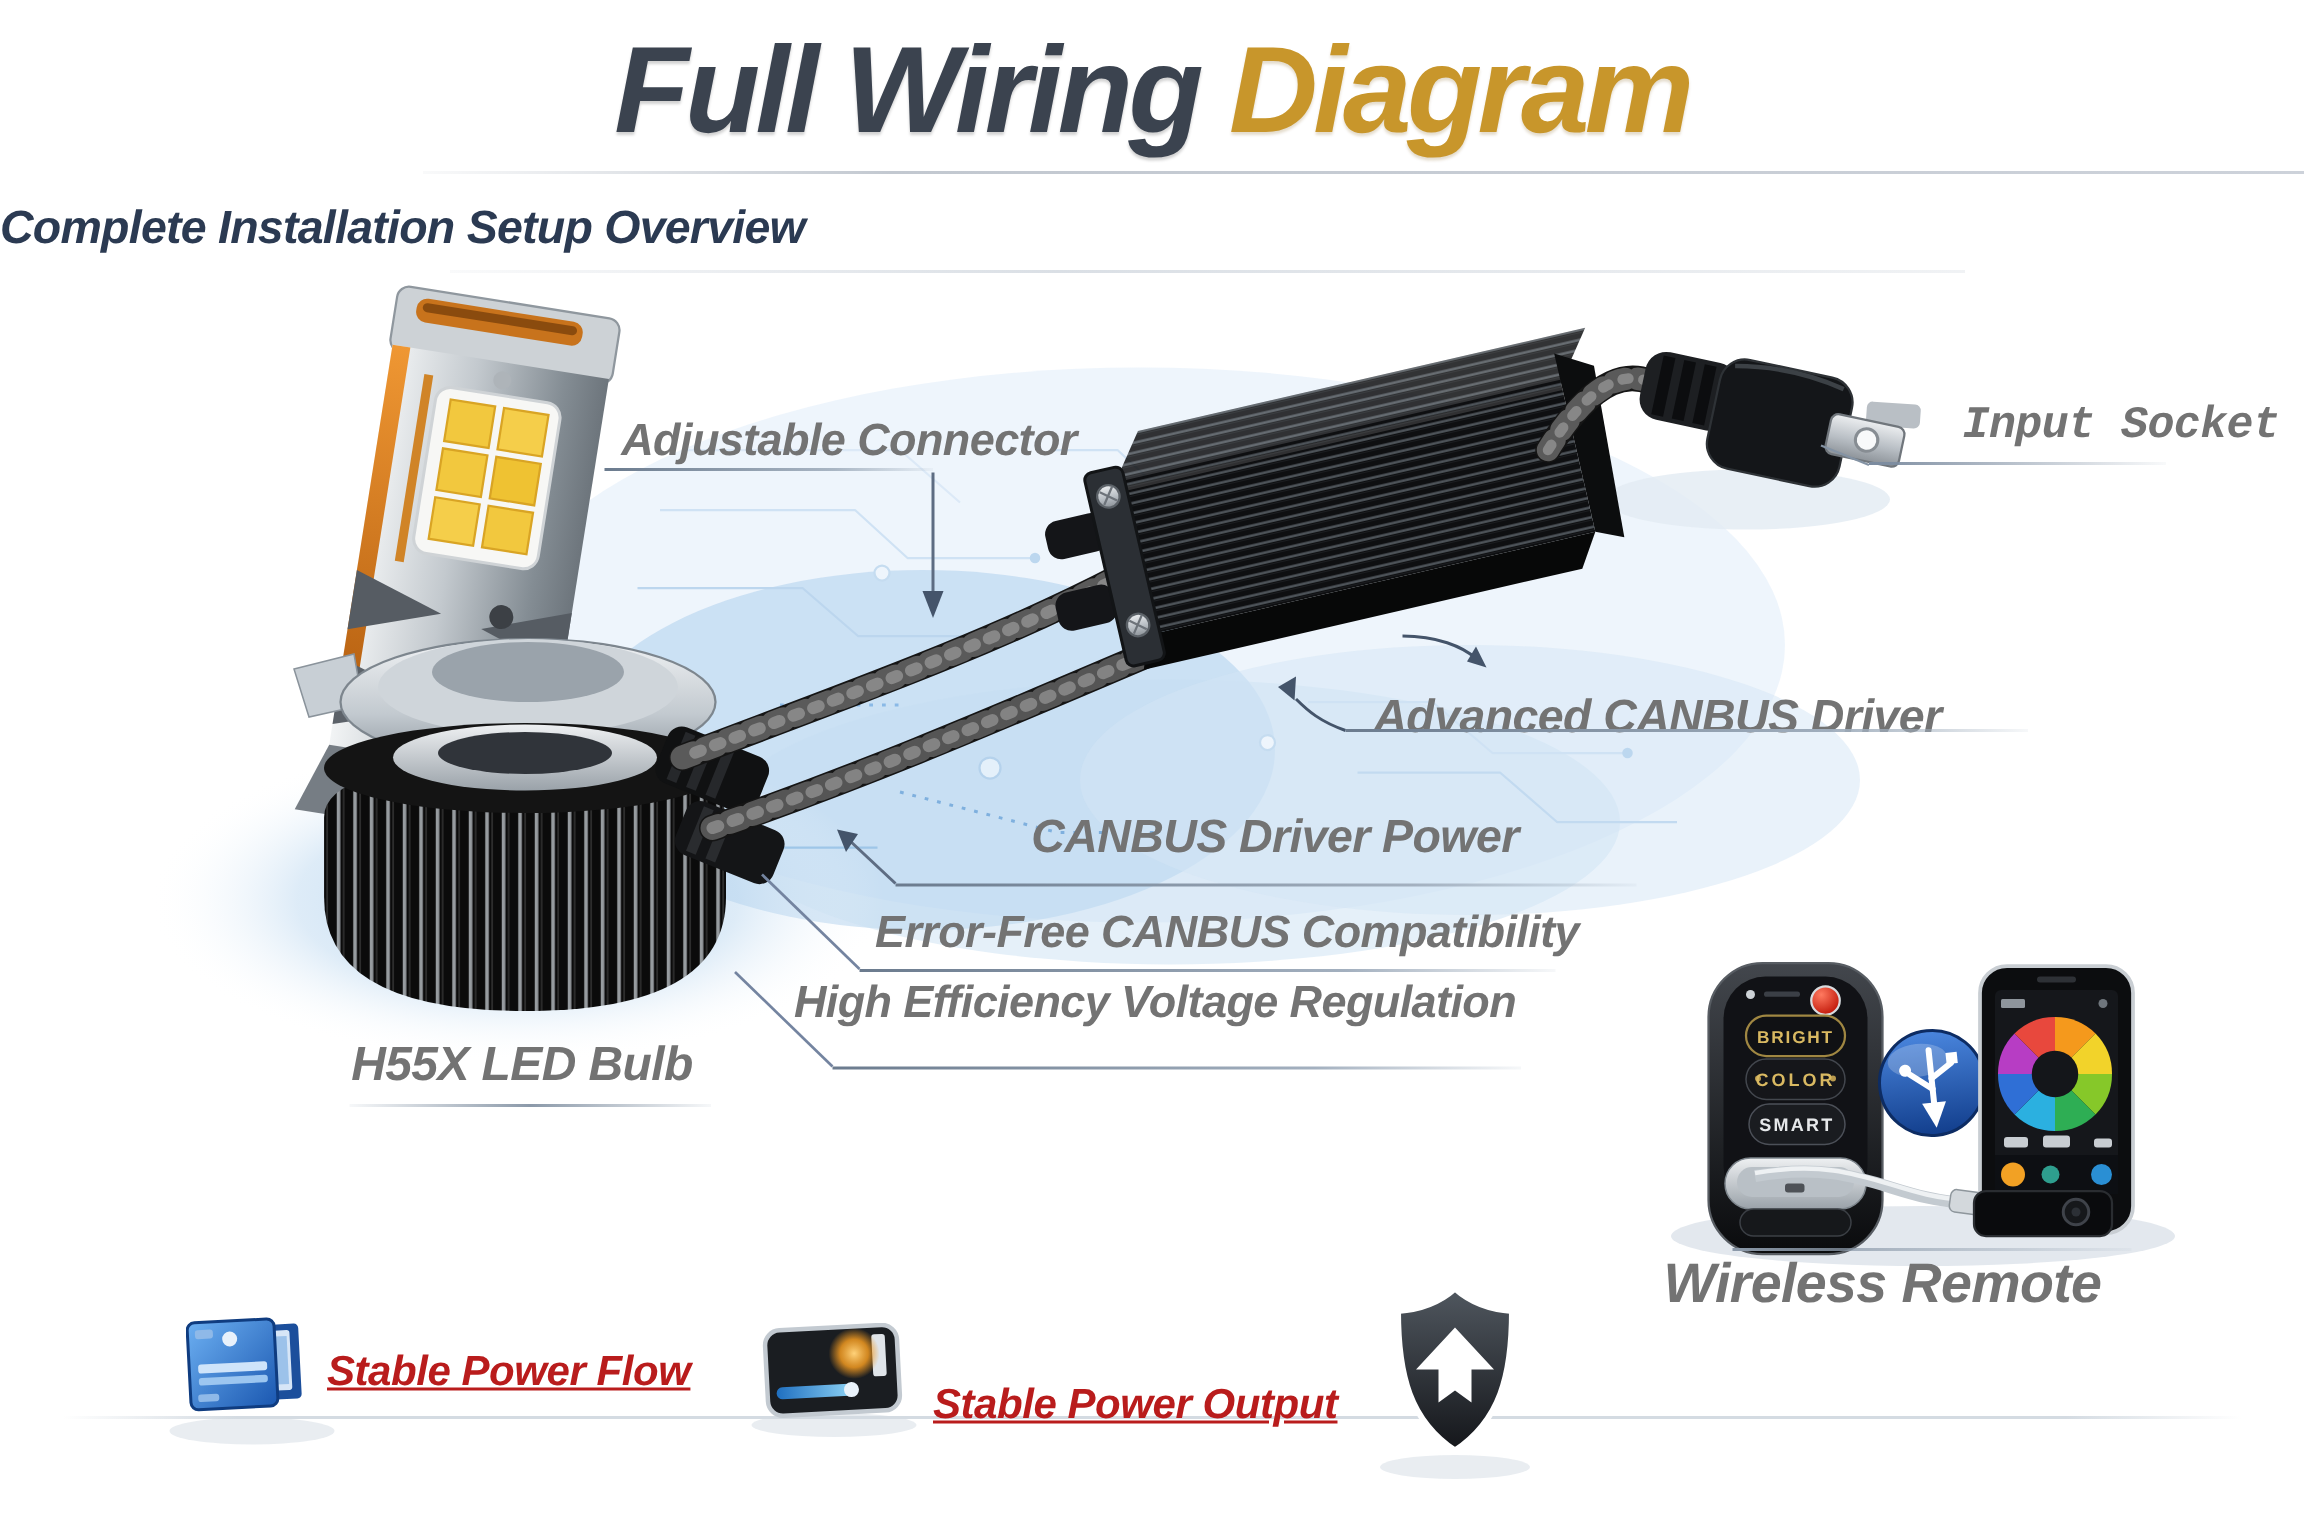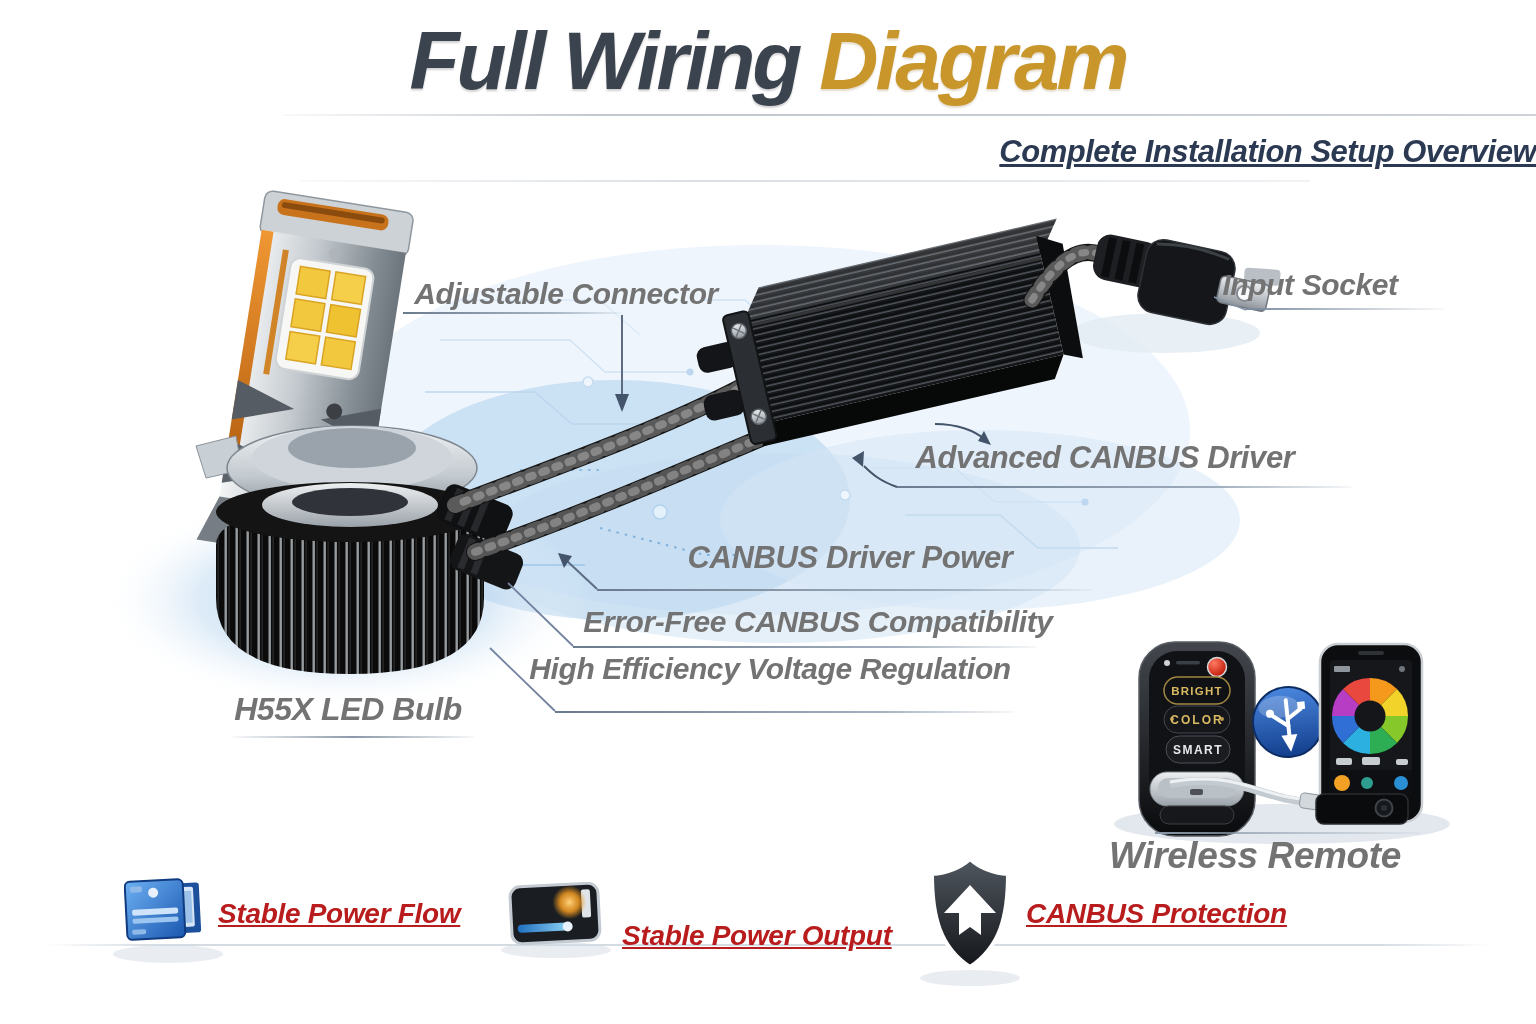--- a/index.html
+++ b/index.html
@@ -4,41 +4,41 @@
 <style>
   html,body{margin:0;padding:0;background:#fff;}
   #stage{position:relative;width:1536px;height:1024px;overflow:hidden;background:#ffffff;
          font-family:"Liberation Sans",sans-serif;}
   #artwork{position:absolute;left:0;top:0;width:1536px;height:1024px;}
   
   .title{position:absolute;left:0;right:0;top:20px;text-align:center;white-space:nowrap;
          font:italic 700 82px/1 "Liberation Sans",sans-serif;letter-spacing:-3px;}
   .title .t1{color:#3b434f;text-shadow:0 2px 2px rgba(0,0,0,.18);}
   .title .t2{color:#c8962b;margin-left:20px;text-shadow:0 2px 2px rgba(120,80,0,.2);}
-  .subtitle{position:absolute;left:0;right:0;top:135px;text-align:right;
-            font:italic 700 31px/1.1 "Liberation Sans",sans-serif;color:#2b3a52;letter-spacing:-.5px;text-decoration:underline;}
+  .subtitle{position:absolute;left:0;right:0;top:135px;text-align:left;
+            font:italic 700 31px/1.1 "Liberation Sans",sans-serif;color:#2b3a52;letter-spacing:-.5px;}
   
   .rule{position:absolute;height:2px;}
   .r-title1{left:282px;top:114px;width:1254px;background:linear-gradient(90deg,rgba(194,200,208,.1),#c2c8d0 25%,#cdd2da);}
   .r-title2{left:300px;top:180px;width:1010px;height:1.5px;background:linear-gradient(90deg,rgba(215,220,227,.15),#dadfe5 40%,rgba(218,223,229,.4));}
   .r-adj{left:403px;top:312px;width:219px;background:linear-gradient(90deg,#6b7b8e,#a9b6c4 70%,rgba(170,185,200,.1));}
   .r-inp{left:1246px;top:308px;width:198px;background:linear-gradient(90deg,#7c8ca0,rgba(170,185,200,.08));}
   .r-adv{left:897px;top:486px;width:455px;background:linear-gradient(90deg,#6b7b8e,#9fadbc 70%,rgba(170,185,200,.1));}
   .r-mod{left:597px;top:589px;width:494px;background:linear-gradient(90deg,#6b7b8e,#a3b0bf 70%,rgba(170,185,200,.1));}
   .r-err{left:573px;top:646px;width:464px;background:linear-gradient(90deg,#6b7b8e,#a3b0bf 70%,rgba(170,185,200,.1));}
   .r-high{left:555px;top:711px;width:459px;background:linear-gradient(90deg,#6b7b8e,#a3b0bf 70%,rgba(170,185,200,.1));}
   .r-h55x{left:233px;top:736px;width:241px;background:linear-gradient(90deg,rgba(170,185,200,.1),#8b99a9,rgba(170,185,200,.1));}
   .r-wir{left:1155px;top:832px;width:266px;height:1.5px;background:linear-gradient(90deg,#8b99a9,rgba(170,185,200,.1));}
   .r-bottom{left:42px;top:944px;width:1452px;height:1.5px;background:linear-gradient(90deg,rgba(212,219,226,0),#d4dbe2 8%,#d4dbe2 92%,rgba(212,219,226,0));}
   
   .co{position:absolute;transform:translateX(-50%);white-space:nowrap;color:#737373;
       font:italic 700 30px/1.1 "Liberation Sans",sans-serif;letter-spacing:-.4px;}
   .co-adj{left:566px;top:277px;}
-  .co-inp{left:1310px;top:268px;}
-  .co-adv{left:1105px;top:441px;font-size:31px;}
+  .co-inp{left:1414px;top:268px;font-family:Liberation Mono, monospace;}
+  .co-adv{left:1105px;top:461px;font-size:31px;}
   .co-mod{left:850px;top:541px;font-size:31px;}
   .co-err{left:818px;top:605px;}
   .co-high{left:770px;top:652px;}
   .co-h55x{left:348px;top:692px;font-size:32px;text-align:center;}
   .co-wir{left:1255px;top:836px;font-size:37px;}
   
   .feat-label{position:absolute;white-space:nowrap;color:#b91c1c;
       font:italic 700 28px/1.1 "Liberation Sans",sans-serif;letter-spacing:-.3px;text-decoration:underline;}
   .f1{left:218px;top:899px;} .f2{left:622px;top:921px;} .f3{left:1026px;top:899px;}
   .feat-icon{position:absolute;}
@@ -400,15 +400,14 @@
     </svg>
   </div>
   <div class="feat-label f2">Stable Power Output</div>
 
   <div class="feat-icon fi3">
     <svg width="88" height="122" viewBox="0 0 88 122">
       <path d="M44,5 C54,14 68,19 82,20 C82,63 74,93 44,113 C14,93 6,63 6,20 C20,19 34,14 44,5 Z" fill="url(#shieldG)" stroke="#ffffff" stroke-width="4"></path>
       <path d="M44,31 L70,59 L55,59 L55,81 L44,73 L33,81 L33,59 L18,59 Z" fill="#ffffff"></path>
     </svg>
   </div>
-  <div class="feat-label f3">CANBUS Protection</div>
 
 </div>
 
 </body></html>

